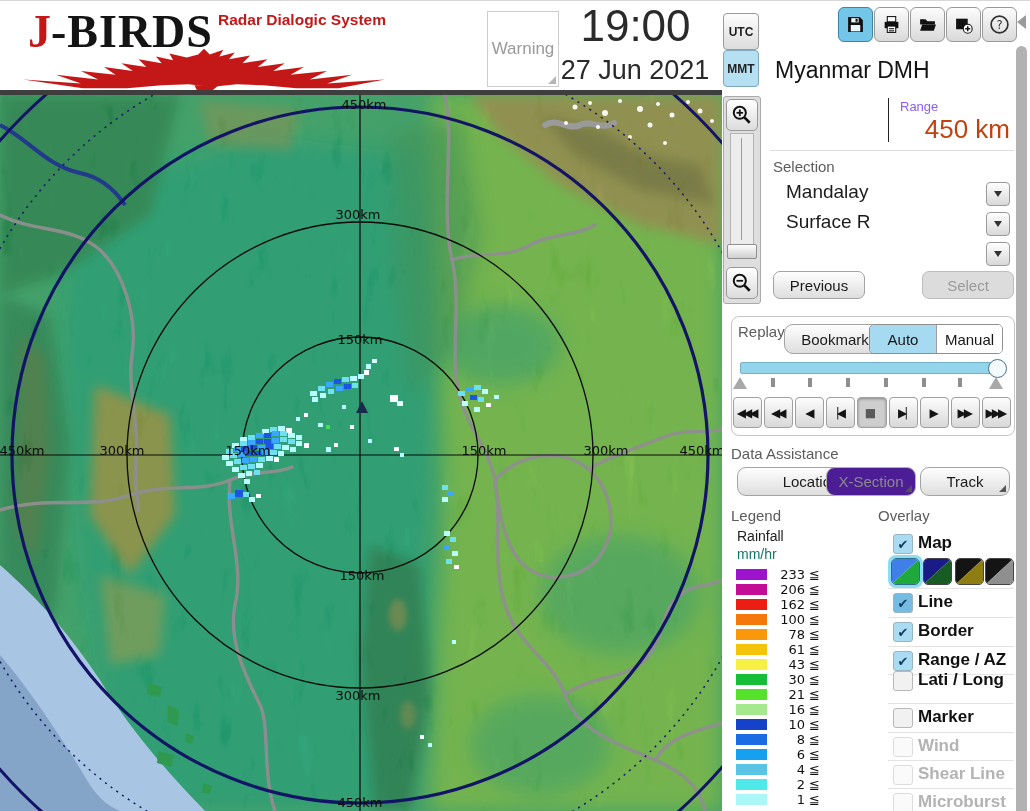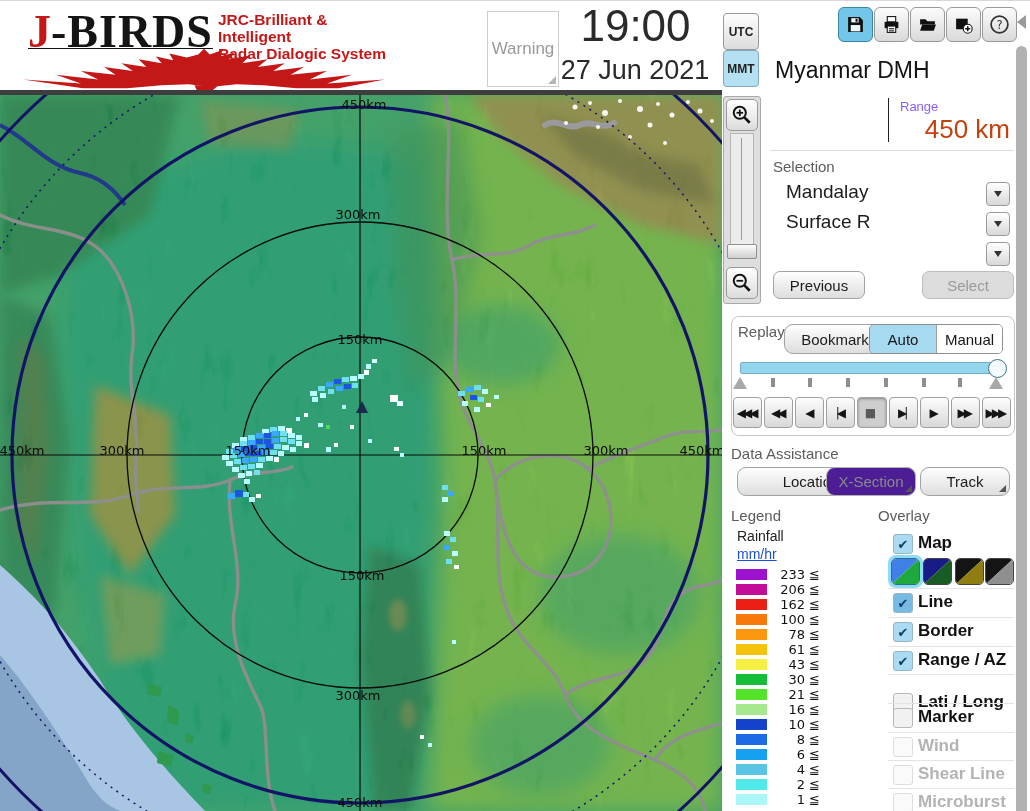--- a/index.html
+++ b/index.html
@@ -87,25 +87,24 @@
   .zgroove{position:absolute;left:6px;top:36px;width:22px;height:110px;background:#ececec;border:1px solid #b5b5b5;}
   .zgroove:after{content:"";position:absolute;left:10px;top:4px;bottom:4px;width:1px;background:#9a9a9a;}
   .zhandle{position:absolute;left:3px;top:147px;width:28px;height:13px;background:linear-gradient(#fdfdfd,#cfcfcf);border:1px solid #8f8f8f;border-radius:2px;}
 </style>
 </head>
 <body>
 
 <div class="app">
 
   <div class="header">
-    <div class="abs" style="left:28px;top:4px;text-decoration:underline;">
+    <div class="abs" style="left:28px;top:4px;">
       <span class="logo-j">J</span><span class="logo-birds">-BIRDS</span>
     </div>
     <div class="abs logo-sub" style="left:218px;top:10px;width:180px;">
-      <div>JRC-Brilliant &amp; Intelligent</div>
       <div>Radar  Dialogic  System</div>
     </div>
     <svg class="abs" style="left:14px;top:42px;" width="380" height="50" viewBox="0 0 380 52">
       <path fill="#c41818" d="M190,6 L196,12 L210,7 L206,14 L222,10 L216,17 L238,13 L230,21 L256,17 L246,25 L274,21 L262,29 L294,25 L280,33 L318,29 L300,38 L344,33 L318,42 L378,38 L330,47 L286,47 L252,44 L224,43 L204,45 L198,50 L192,45 L174,43 L146,44 L110,47 L64,47 L2,38 L62,42 L36,33 L80,38 L62,29 L98,33 L86,25 L116,29 L104,21 L130,25 L122,17 L146,21 L140,14 L158,18 L154,11 L172,15 L184,12 Z"></path>
       <path fill="#c41818" d="M180,44 L200,44 L196,52 L184,52 Z"></path>
     </svg>
 
     <div class="warnbox">
       <span>Warning</span>
       <span class="grip"></span>
@@ -511,21 +510,21 @@
       <span class="grip"></span>
   </div>
   <div class="pushbtn" style="left:920px;top:467px;width:88px;height:27px;border-radius:9px;">
     <span>Track</span>
       <span class="grip"></span>
   </div>
 
   <div class="abs seclabel" style="left:731px;top:507px;">Legend</div>
   <div class="abs" style="left:731px;top:528px;width:130px;height:283px;">
     <div class="abs" style="left:6px;top:0;font-size:14px;color:#222;">Rainfall</div>
-    <div class="abs" style="left:6px;top:18px;font-size:14px;color:#1d4ed8;text-decoration:underline;">mm/hr</div>
+    <div class="abs" style="left:6px;top:18px;font-size:14px;color:#0f766e;">mm/hr</div>
     <div class="lrow" style="top:40px;">
         <span class="lsw" style="background: rgb(157, 18, 204);"></span>
         <span class="lval">233</span>
         <span class="llte">≦</span>
       </div>
     <div class="lrow" style="top:55px;">
         <span class="lsw" style="background: rgb(196, 13, 150);"></span>
         <span class="lval">206</span>
         <span class="llte">≦</span>
       </div>
@@ -634,21 +633,21 @@
     <div class="orow" style="top:92px;">
       <span class="chk">✔</span>
       <span class="olab">Border</span>
     </div>
     <div class="osep" style="top:118px;"></div>
     <div class="orow" style="top:121px;">
       <span class="chk">✔</span>
       <span class="olab">Range / AZ</span>
     </div>
     <div class="osep" style="top:146px;"></div>
-    <div class="orow" style="top:163px;">
+    <div class="orow" style="top:141px;">
       <span class="chk un"></span>
       <span class="olab">Lati / Long</span>
     </div>
     <div class="osep" style="top:175px;"></div>
     <div class="orow" style="top:178px;">
       <span class="chk un"></span>
       <span class="olab">Marker</span>
     </div>
     <div class="osep" style="top:204px;"></div>
     <div class="orow" style="top:207px;">

